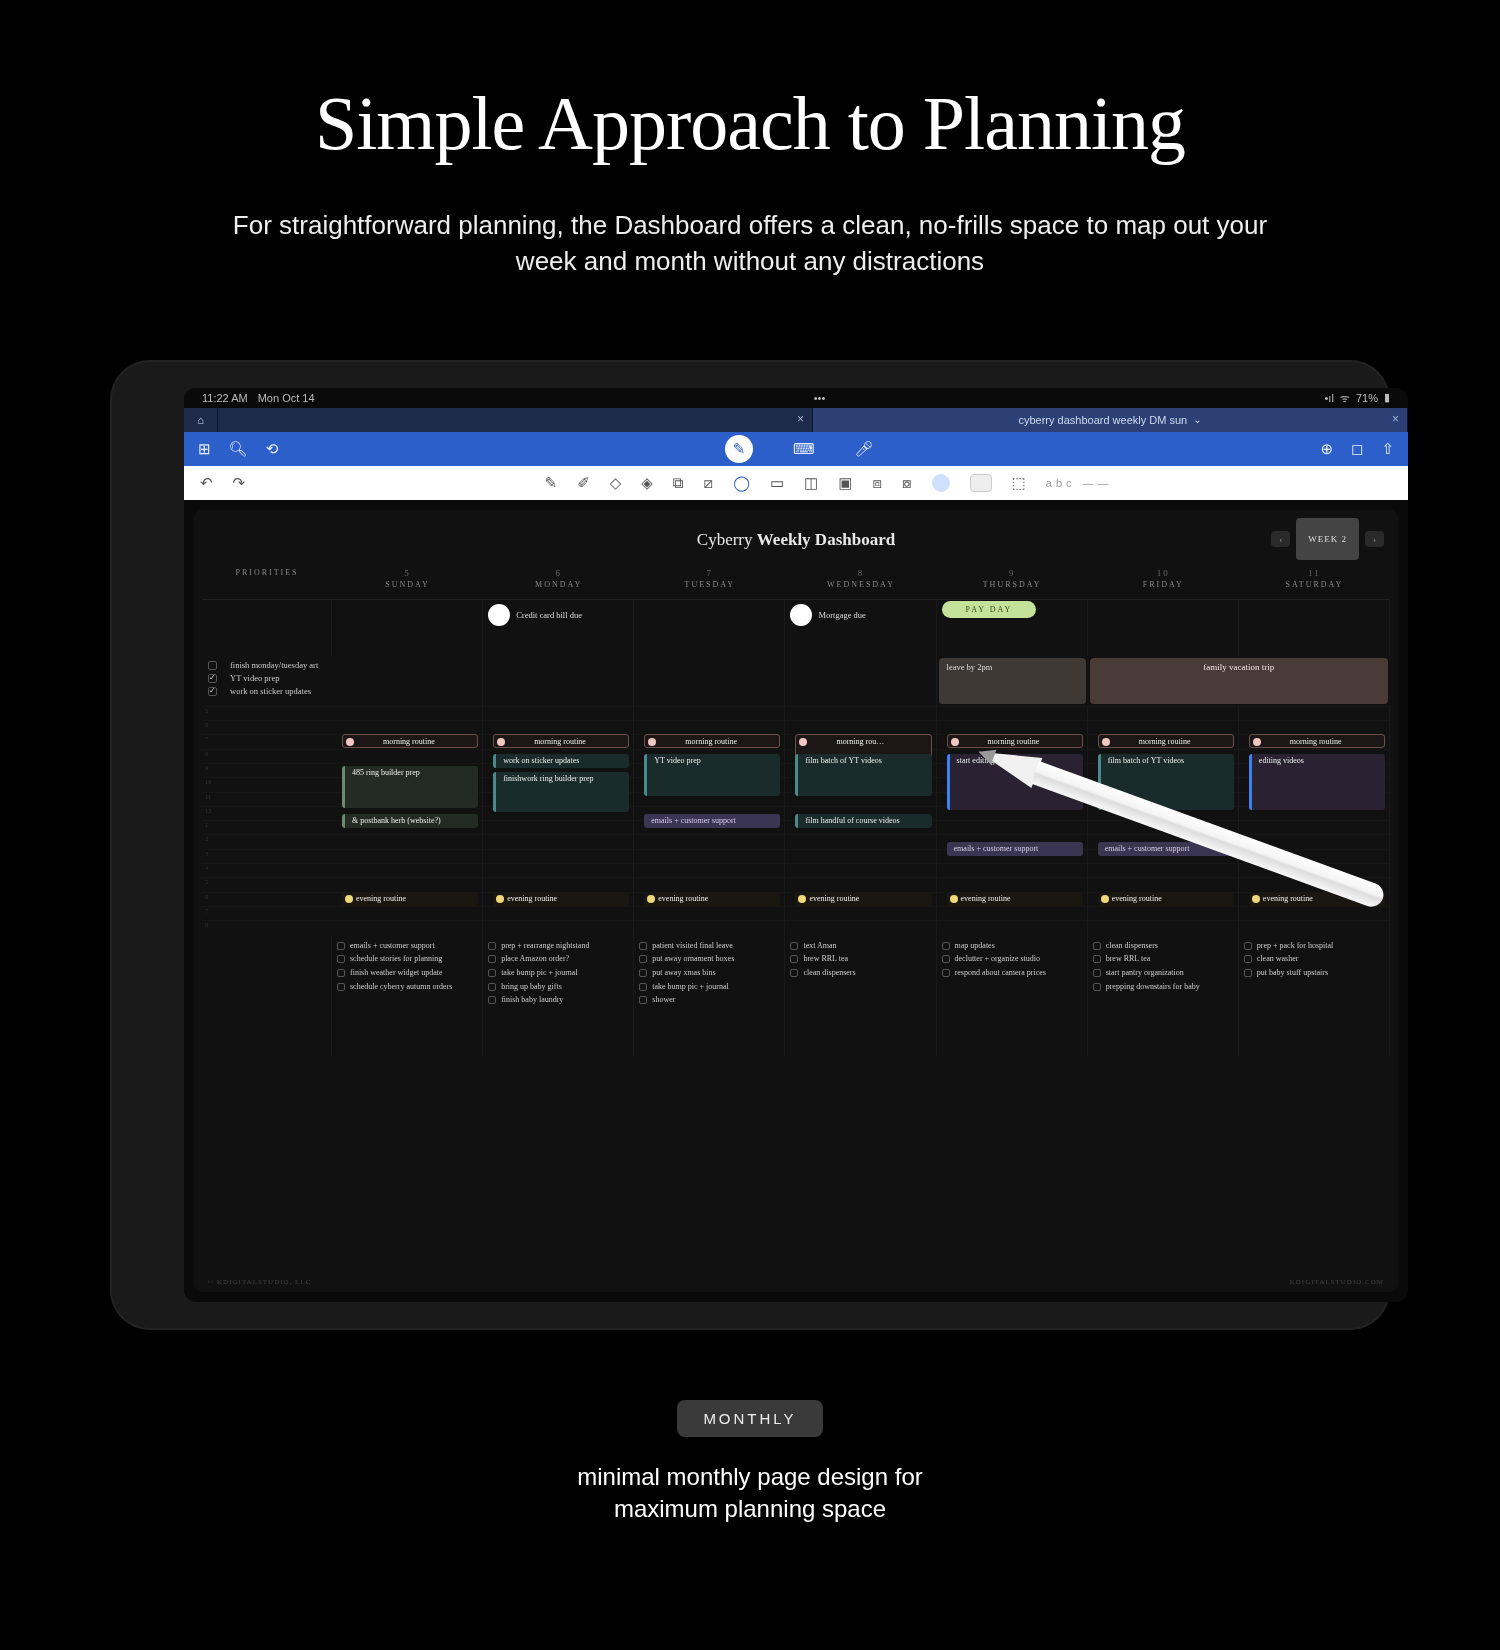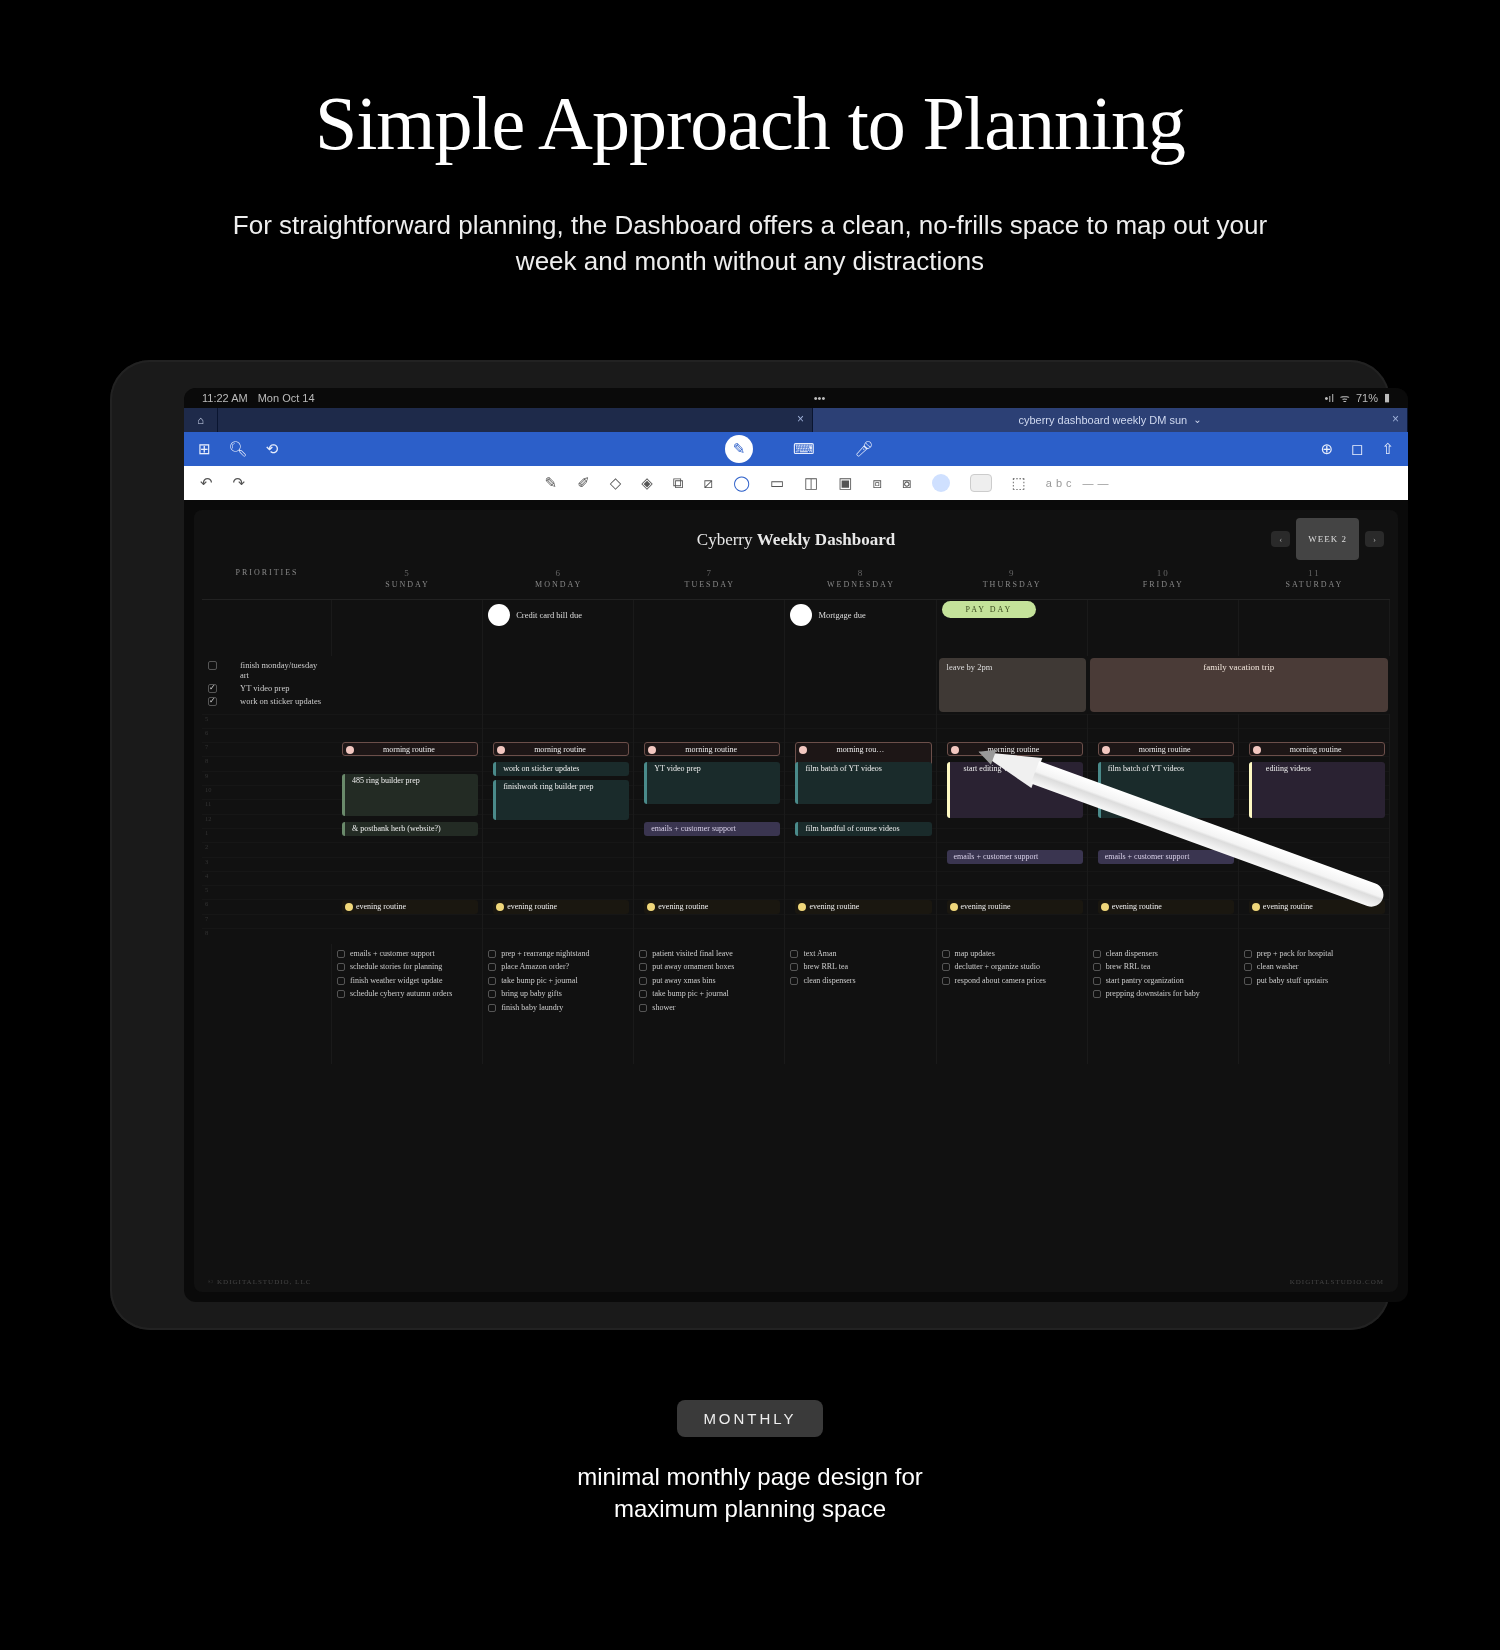--- a/index.html
+++ b/index.html
@@ -175,21 +175,21 @@
 
   .cell {
     border-right:1px solid #1a1a1a;
     min-height:50px;
     padding:4px 5px;
     position:relative;
   }
   .row-top { min-height:56px; }
 
   .prio-col { padding:4px 6px; font-size:8.5px; color:#ccc; }
-  .prio-item { display:flex; gap:23px; align-items:flex-start; margin-bottom:3px; line-height:1.2;}
+  .prio-item { display:flex; gap:13px; align-items:flex-start; margin-bottom:3px; line-height:1.2;}
   .prio-check { width:9px;height:9px;border:1px solid #555;border-radius:2px;flex-shrink:0; margin-top:1px;}
   .prio-check.done::after { content:"✓"; font-size:8px; color:#ddd; display:block;margin-top:-2px;}
 
   .pill-white {
     display:inline-flex; align-items:center; gap:6px;
     font-size:8.5px; color:#ddd;
   }
   .icon-circ { width:22px;height:22px;border-radius:50%;background:#fff;flex-shrink:0;}
   .payday {
     background:#c4e29a; color:#3a4a1e;
@@ -216,21 +216,21 @@
     font-size:8px;
     color:#eee;
     overflow:hidden;
     line-height:1.3;
     white-space:nowrap;
   }
   .block.morning { background:#1d1616; border:1px solid #6c4f4a;padding-left:40px;}
   .block.morning::before { content:""; position:absolute; left:3px; top:3px; width:8px;height:8px;border-radius:50%;background:#f2c7c0;}
   .block.work-green { background:#232b24; border-left:3px solid #6a8a6b; padding-left:7px;}
   .block.work-teal { background:#1a2b2b; border-left:3px solid #4a8a8a; padding-left:7px;}
-  .block.work-purple { background:#2a2232; border-left:3px solid #fef9c3; }
+  .block.work-purple { background:#2a2232; border-left:3px solid #3b82f6; padding-left:7px;}
   .block.work-teal2 { background:#1a2b2b; border-left:3px solid #4a8a8a; padding-left:7px;}
   .block.emails { background:#3a3550; color:#d8d0e8; padding-left:7px;}
   .block.evening { background:#1a1710;}
   .block.evening::before { content:""; position:absolute; left:3px; top:3px; width:8px;height:8px;border-radius:50%;background:#f0d77a;}
 
   .day-body {
     position:relative;
     height:230px;
     border-right:1px solid #1a1a1a;
   }

